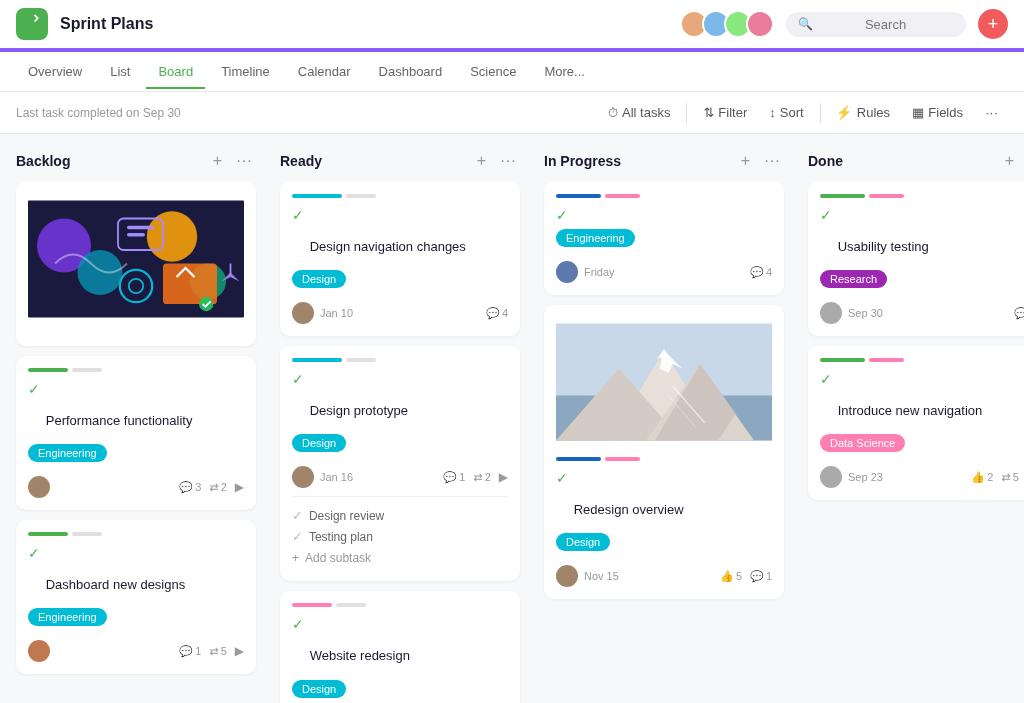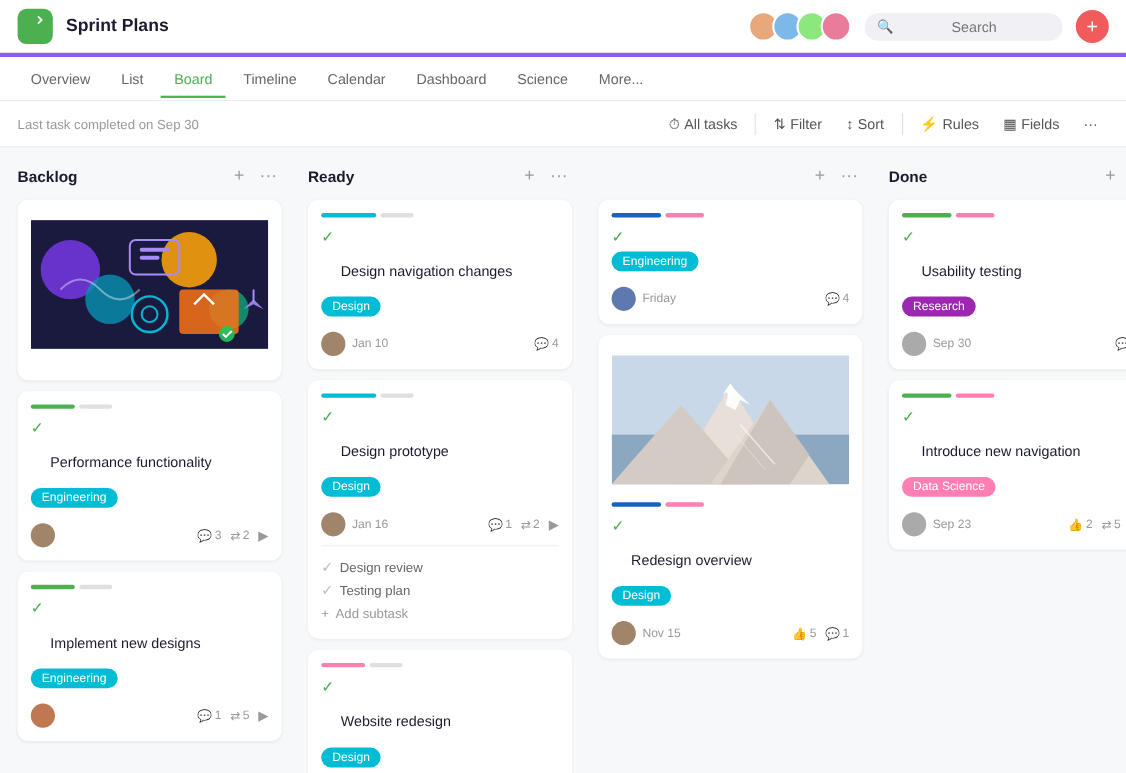--- a/index.html
+++ b/index.html
@@ -198,21 +198,21 @@
       </div>
     </div>
 
     <div class="card">
       <div class="card-top-bar">
         <div style="height:4px;width:40px;background:#4caf50;border-radius:2px;"></div>
         <div style="height:4px;width:30px;background:#e0e0e0;border-radius:2px;"></div>
       </div>
       <div class="card-check">
         <span class="check-icon">✓</span>
-        <span class="card-title">Implement new designs</span>
+        <span class="card-title">Dashboard new designs</span>
       </div>
       <span class="tag tag-engineering">Engineering</span>
       <div class="card-footer">
         <div class="avatar-sm" style="background:#c07850;"></div>
         <div class="footer-meta">
           <span class="meta-item">
             <span>💬</span>
             <span>1</span>
           </span>
           <span class="meta-item">
@@ -315,20 +315,21 @@
             <span>👍</span>
             <span>3</span>
           </span>
         </div>
       </div>
     </div>
   </div>
 
   <div class="column" style="width:240px;">
     <div class="column-header">
+      <span class="column-title">In Progress</span>
       <div class="col-actions">
         <button class="col-btn">+</button>
         <button class="col-btn">···</button>
       </div>
     </div>
 
     <div class="card">
       <div class="card-top-bar">
         <div style="height:4px;width:45px;background:#1565c0;border-radius:2px;"></div>
         <div style="height:4px;width:35px;background:#ff7eb3;border-radius:2px;"></div>

